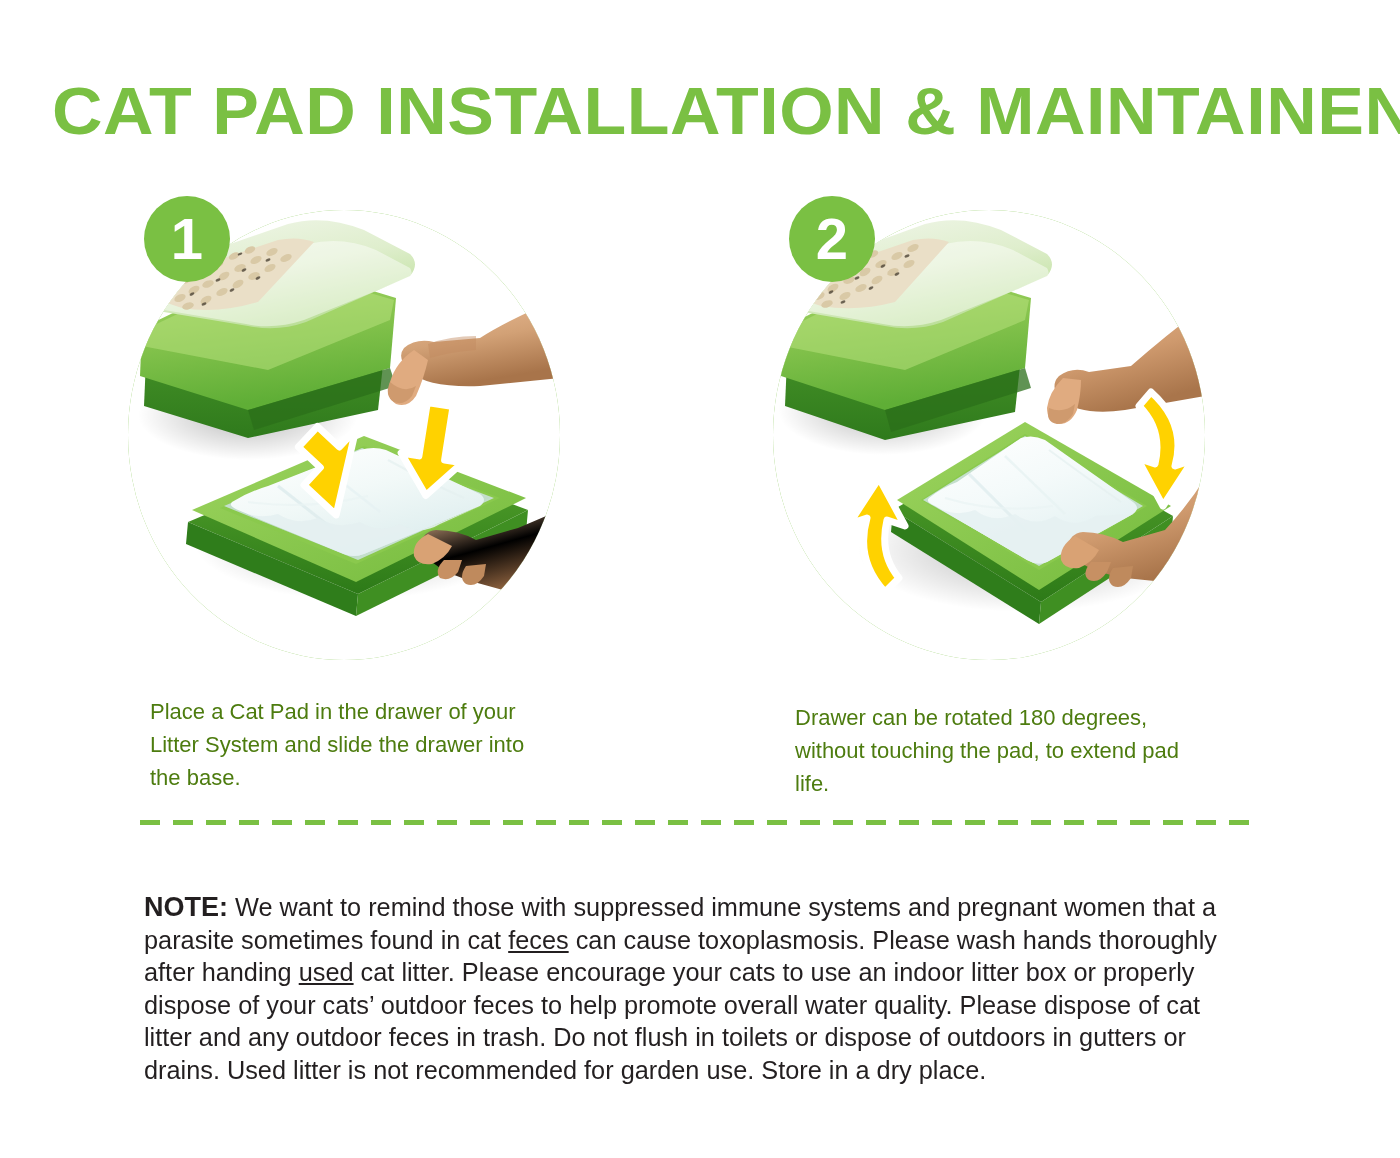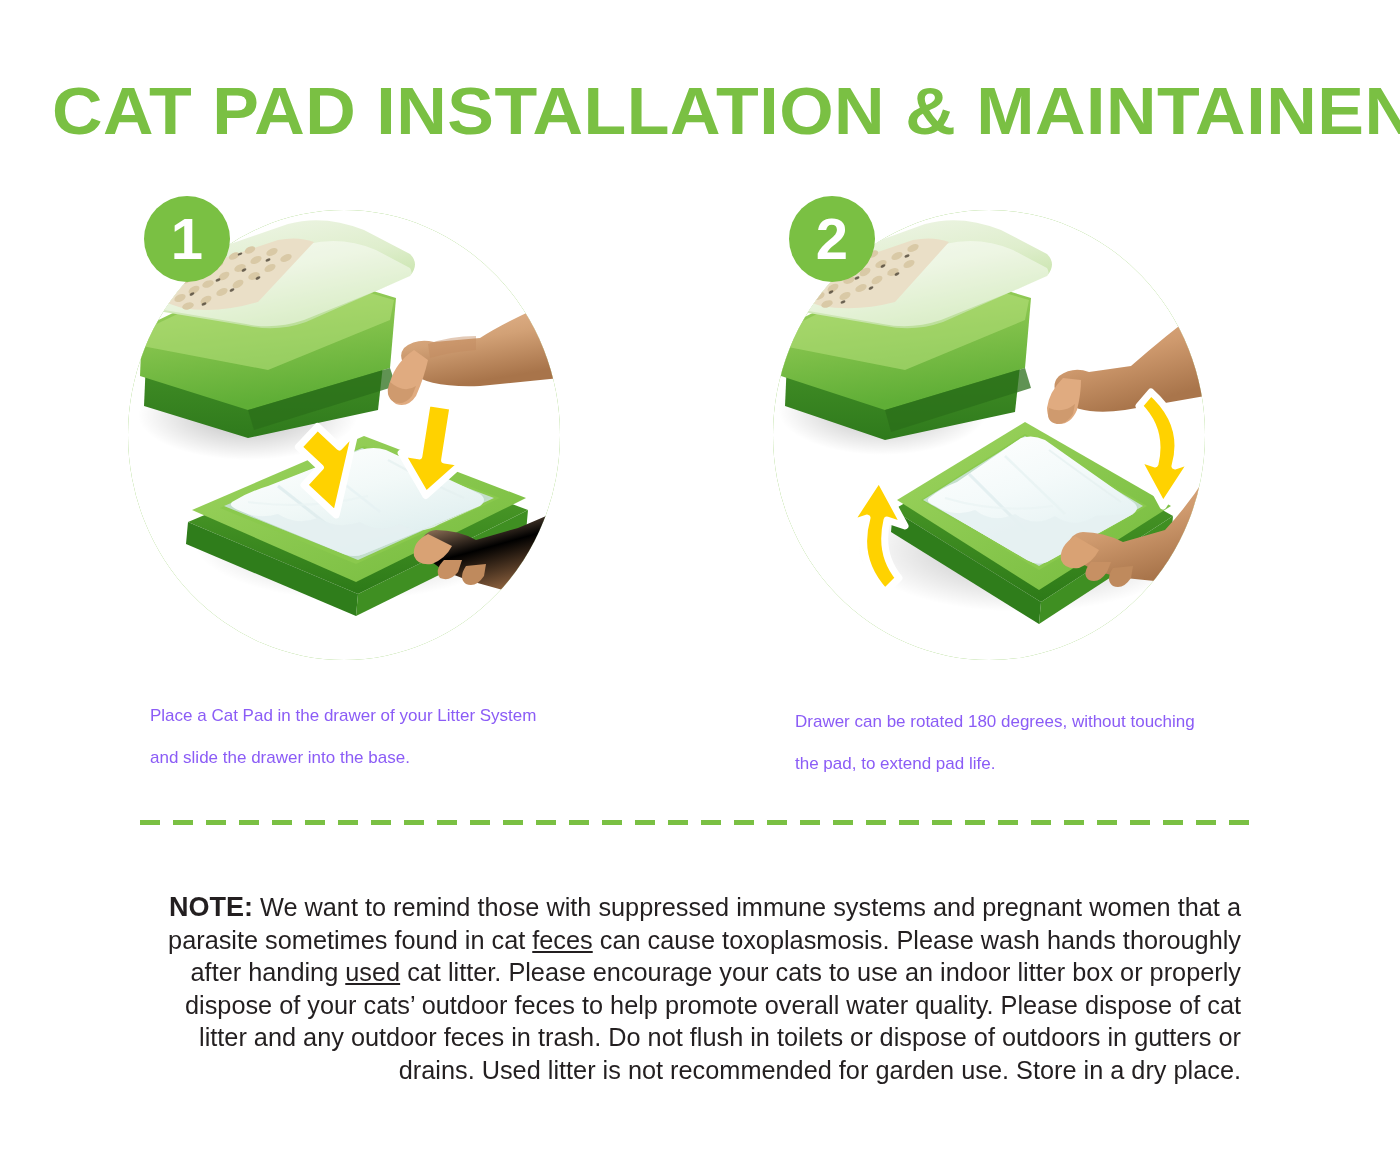--- a/index.html
+++ b/index.html
@@ -83,23 +83,23 @@
     font-size: 58px;
     line-height: 86px;
     text-align: center;
     z-index: 5;
   }
 
   
   .caption {
     position: absolute;
     top: 695px;
-    font-size: 17px;
-    line-height: 42px;
-    color: #8b5cf6;
+    font-size: 22px;
+    line-height: 33px;
+    color: #4d7c0f;
     width: 400px;
   }
   .caption-1 { left: 150px; }
   .caption-2 { left: 795px; margin-top: 6px; }
 
   
   .divider {
     position: absolute;
     left: 140px;
     top: 820px;
@@ -108,27 +108,27 @@
     background-image: repeating-linear-gradient(
       to right,
       #7ac043 0px, #7ac043 20px,
       rgba(255,255,255,0) 20px, rgba(255,255,255,0) 33px
     );
   }
 
   
   .note {
     position: absolute;
-    left: 136px;
+    left: 144px;
     top: 866px;
     width: 1105px;
     font-size: 25.3px;
     line-height: 32.5px;
     color: #231f20;
-    text-align: right;
+    text-align: left;
   }
   .note b {
     font-weight: bold;
     font-size: 27px;
   }
   .note u { text-decoration: underline; }
 </style>
 </head>
 <body>
 

